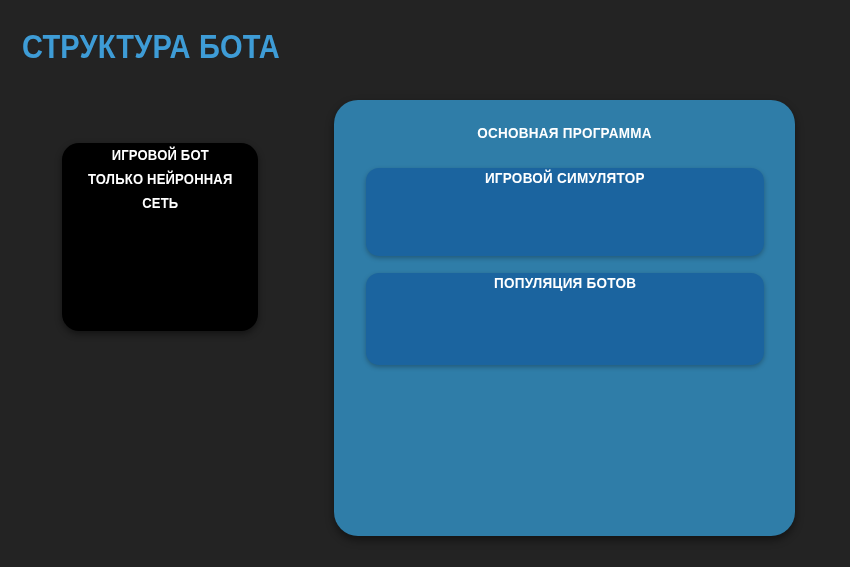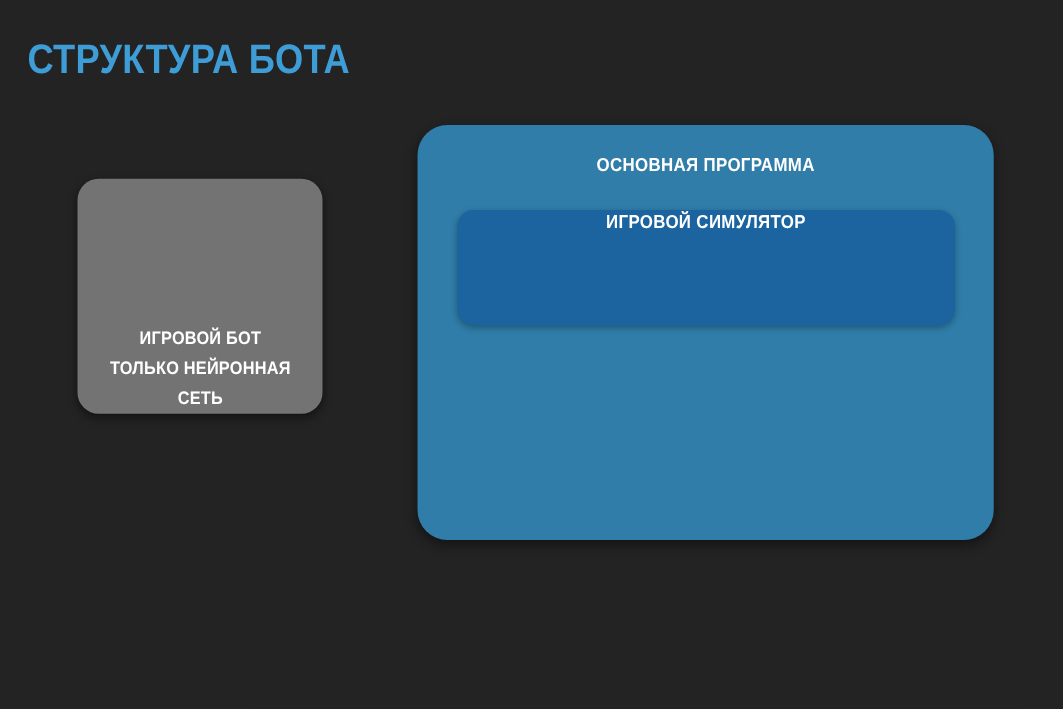--- a/index.html
+++ b/index.html
@@ -40,25 +40,25 @@
     white-space: nowrap;
   }
 
   
   .left-card {
     position: absolute;
     left: 62px;
     top: 143px;
     width: 196px;
     height: 188px;
-    background: #737373;
+    background: #000000;
     border-radius: 17px;
     box-shadow: 0 3px 7px rgba(0,0,0,0.45);
     display: flex;
-    align-items: flex-end;
+    align-items: flex-start;
     justify-content: center;
     box-sizing: border-box;
     padding: 0 10px;
   }
   .left-card-label {
     color: #ffffff;
     font-size: 14.5px;
     line-height: 24px;
     font-weight: bold;
     text-align: center;
@@ -67,21 +67,21 @@
     transform: scaleX(0.9);
     white-space: pre-line;
   }
 
   
   .main-container {
     position: absolute;
     left: 334px;
     top: 100px;
     width: 461px;
-    height: 332px;
+    height: 436px;
     background: #2f7da8;
     border-radius: 24px;
     box-shadow: 0 4px 9px rgba(0,0,0,0.45);
     box-sizing: border-box;
     padding: 0;
   }
   .main-container-title {
     position: absolute;
     left: 0;
     right: 0;
@@ -146,17 +146,20 @@
   <div class="main-container">
     <div class="main-container-title">ОСНОВНАЯ ПРОГРАММА</div>
 
     <div class="module-list">
 
       <div class="module-card">
         <div class="module-label">ИГРОВОЙ СИМУЛЯТОР</div>
       </div>
 
 
+      <div class="module-card">
+        <div class="module-label">ПОПУЛЯЦИЯ БОТОВ</div>
+      </div>
 
     </div>
   </div>
 
 </div>
 
 </body></html>

